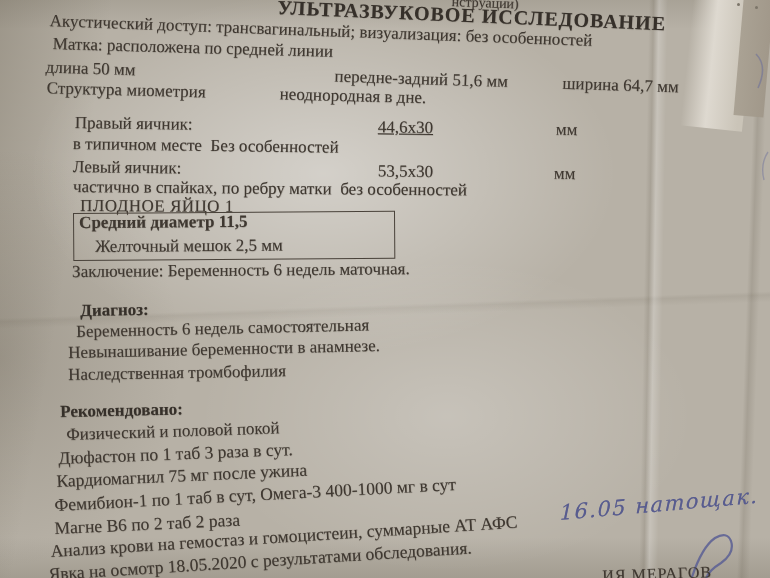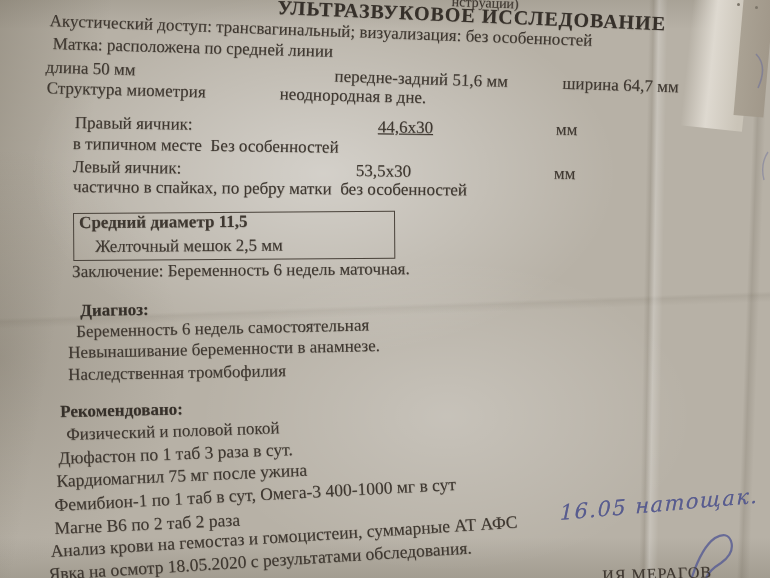--- a/index.html
+++ b/index.html
@@ -70,26 +70,27 @@
   <div class="row" style="top:112px;transform:rotate(.8deg);">
     <span class="seg" style="left:75px;">Правый яичник:</span>
     <span class="seg" style="left:378px;text-decoration:underline;">44,6х30</span>
     <span class="seg" style="left:556px;">мм</span>
   </div>
 
   <div class="txt" style="left:73px;top:135px;transform:rotate(.8deg);">в типичном месте  Без особенностей</div>
 
   <div class="row" style="top:156px;transform:rotate(.8deg);">
     <span class="seg" style="left:73px;">Левый яичник:</span>
-    <span class="seg" style="left:356px;">53,5х30</span>
+    <span class="seg" style="left:378px;">53,5х30</span>
     <span class="seg" style="left:554px;">мм</span>
   </div>
 
   <div class="txt" style="left:73px;top:178px;transform:rotate(.5deg);">частично в спайках, по ребру матки  без особенностей</div>
 
+  <div class="txt" style="left:80px;top:197px;letter-spacing:.5px;transform:rotate(.3deg);">ПЛОДНОЕ ЯЙЦО 1</div>
 
   <div id="sac-box">
     <div class="txt" style="left:5px;top:0;font-weight:bold;">Средний диаметр 11,5</div>
     <div class="txt" style="left:5px;top:24px;margin-left:16px;">Желточный мешок 2,5 мм</div>
   </div>
 
   <div class="txt" style="left:72px;top:263px;transform:rotate(-.5deg);">Заключение: Беременность 6 недель маточная.</div>
 
   <div class="txt bold" style="left:80px;top:302px;transform:rotate(-1deg);">Диагноз:</div>
   <div class="txt" style="left:76px;top:323px;transform:rotate(-1.3deg);">Беременность 6 недель самостоятельная</div>

